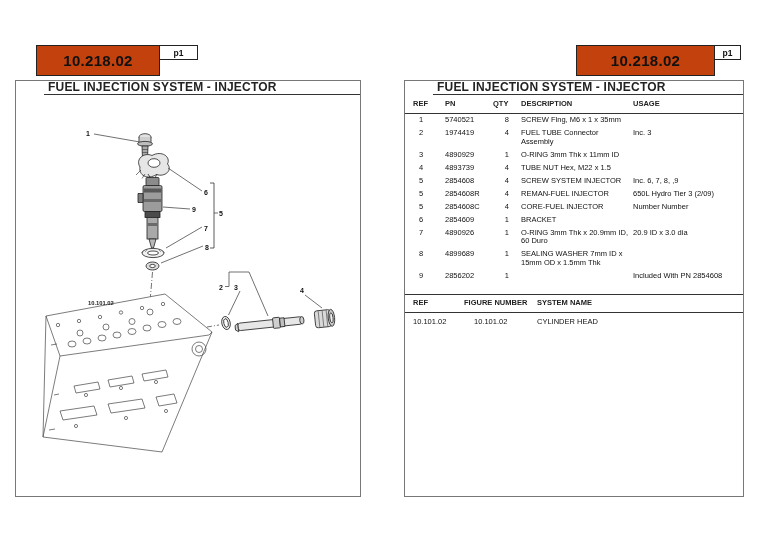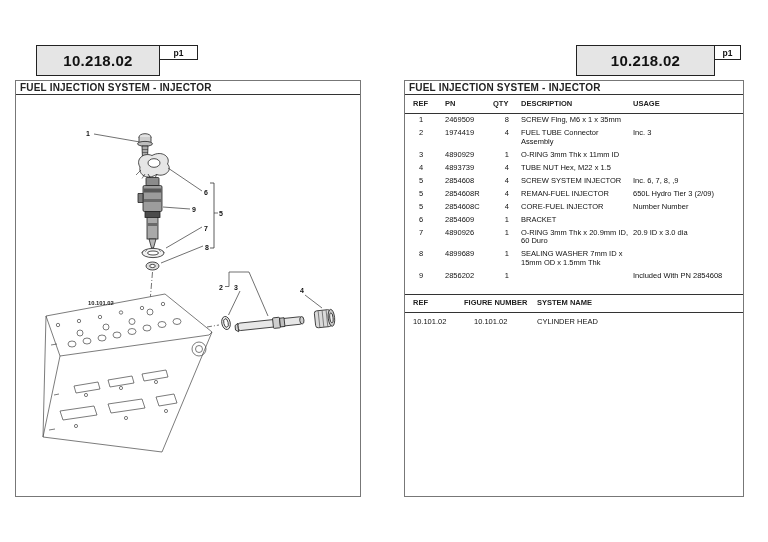--- a/index.html
+++ b/index.html
@@ -7,38 +7,38 @@
   .page {
     position:relative; width:768px; height:542px; background:#fff; overflow:hidden;
     font-family:"Liberation Sans", sans-serif; color:#111;
   }
   
   .hdr { position:absolute; top:45px; display:flex; }
   .hdr-left { left:36px; }
   .hdr-right { left:576px; }
   .hdr .code-cell {
     height:31px; border:1.6px solid #222; display:flex; align-items:center; justify-content:center;
-    font-size:15px; font-weight:bold; letter-spacing:.3px; background:#e5e5e5;
+    font-size:15px; font-weight:bold; letter-spacing:.3px; background:#c2410c;
   }
   .hdr-left .code-cell { width:124px; }
   .hdr-right .code-cell { width:139px; }
   .hdr .page-cell {
     height:15px; border:1.6px solid #222; border-left:none; display:flex; align-items:center; justify-content:center;
     font-size:8.5px; font-weight:bold; background:#fff;
   }
   .hdr-left .page-cell { width:38px; }
   .hdr-right .page-cell { width:26px; }
 
   
   .panel { position:absolute; top:80px; height:417px; border:1px solid #777; background:#fff; }
   .panel-left { left:15px; width:346px; }
   .panel-right { left:404px; width:340px; }
   .panel-title {
     height:14px; line-height:13px; border-bottom:1px solid #333;
-    font-size:10px; font-weight:bold; padding-left:4px; letter-spacing:.2px; color:#222;
+    font-size:12px; font-weight:bold; padding-left:4px; letter-spacing:.2px; color:#222;margin-left:28px;
   }
 
   
   table { border-collapse:collapse; width:100%; table-layout:fixed; }
   .parts-table { margin-top:1px; }
   .parts-table col.c-ref { width:38px; }
   .parts-table col.c-pn  { width:48px; }
   .parts-table col.c-qty { width:30px; }
   .parts-table col.c-desc{ width:112px; }
   th, td { font-size:7.5px; vertical-align:top; text-align:left; padding:2.5px 2px 2px 0; line-height:8.5px; }
@@ -226,21 +226,21 @@
           <th>REF</th>
           <th>PN</th>
           <th>QTY</th>
           <th>DESCRIPTION</th>
           <th>USAGE</th>
         </tr>
       </thead>
       <tbody>
           <tr>
             <td>1</td>
-            <td>2469509</td>
+            <td>5740521</td>
             <td>8</td>
             <td>SCREW Flng, M6 x 1 x 35mm</td>
             <td></td>
           </tr>
           <tr>
             <td>2</td>
             <td>1974419</td>
             <td>4</td>
             <td>FUEL TUBE Connector Assembly</td>
             <td>Inc. 3</td>

